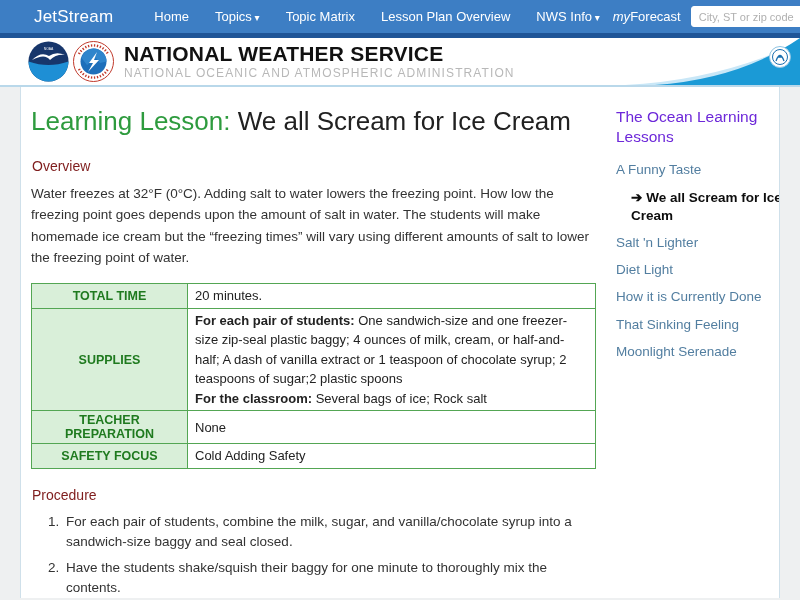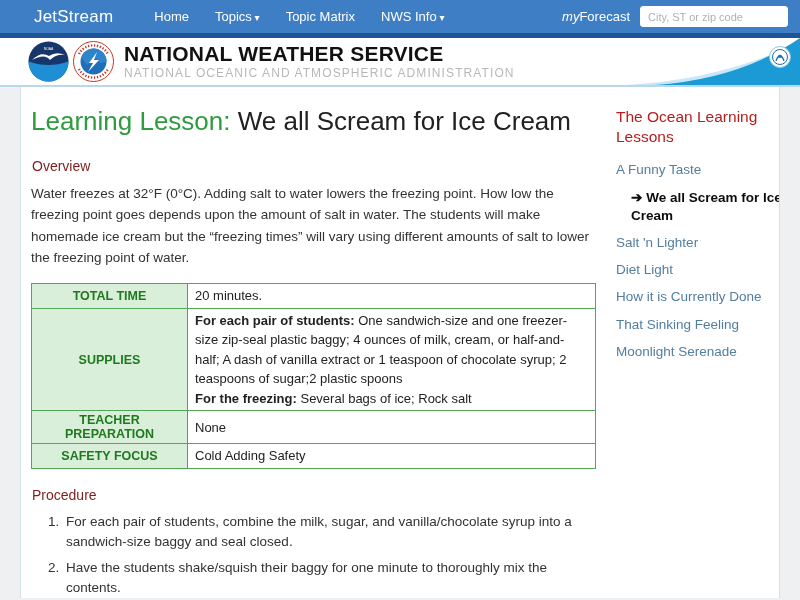--- a/index.html
+++ b/index.html
@@ -58,34 +58,35 @@
   table.info th {
     background:#d9efd9; color:#1f7a1f; width:156px; text-align:center;
     font-size:12.5px; padding:2px 4px; vertical-align:middle;
   }
   table.info td { font-size:13px; color:#222; padding:2px 7px; line-height:1.5; }
   
   ol.steps { margin:4px 0 0; padding-left:32px; font-size:13.5px; line-height:1.52; color:#333; }
   ol.steps li { margin-bottom:5px; padding-left:3px; }
   
   .sidebar { width:172px; margin-left:20px; padding-top:20px; flex:0 0 auto; }
-  .sidebar-heading { font-size:15.5px; color:#b91c1c; font-weight:400; line-height:1.3; margin:0 0 14px; }
+  .sidebar-heading { font-size:15.5px; color:#6d28d9; font-weight:400; line-height:1.3; margin:0 0 14px; }
   .side-item { font-size:13.5px; color:#527ea0; line-height:1.35; margin-bottom:9px; cursor:pointer; text-decoration:none; display:block; }
   .side-item.active { color:#0d0d0d; font-weight:bold; cursor:default;margin-left:15px; }
   .arrow { margin-right:4px; }
 </style>
 </head>
 <body>
 
 <div class="navbar">
   <a class="brand" href="#">JetStream</a>
   <nav class="nav-links">
       <a class="nav-link" href="#">Home</a>
       <a class="nav-link" href="#">Topics<span class="caret"> ▾</span></a>
       <a class="nav-link" href="#">Topic Matrix</a>
+      <a class="nav-link" href="#">Lesson Plan Overview</a>
       <a class="nav-link" href="#">NWS Info<span class="caret"> ▾</span></a>
     </nav>
   <div class="nav-right">
     <span class="myforecast"><i>my</i><span>Forecast</span></span>
     <input class="zip-input" type="text" placeholder="City, ST or zip code" style="">
 
   </div>
 </div>
 <div class="strip"></div>
 
@@ -129,21 +130,21 @@
       <table class="info">
         <tbody>
             <tr>
               <th>TOTAL TIME</th>
               <td>20 minutes.</td>
             </tr>
             <tr>
               <th>SUPPLIES</th>
               <td>
                 <div><b>For each pair of students:</b> One sandwich-size and one freezer-size zip-seal plastic baggy; 4 ounces of milk, cream, or half-and-half; A dash of vanilla extract or 1 teaspoon of chocolate syrup; 2 teaspoons of sugar;2 plastic spoons</div>
-                <div><b>For the freezing:</b> Several bags of ice; Rock salt</div>
+                <div><b>For the classroom:</b> Several bags of ice; Rock salt</div>
               </td>
             </tr>
             <tr>
               <th>TEACHER PREPARATION</th>
               <td>None</td>
             </tr>
             <tr>
               <th>SAFETY FOCUS</th>
               <td>Cold Adding Safety</td>
             </tr>

